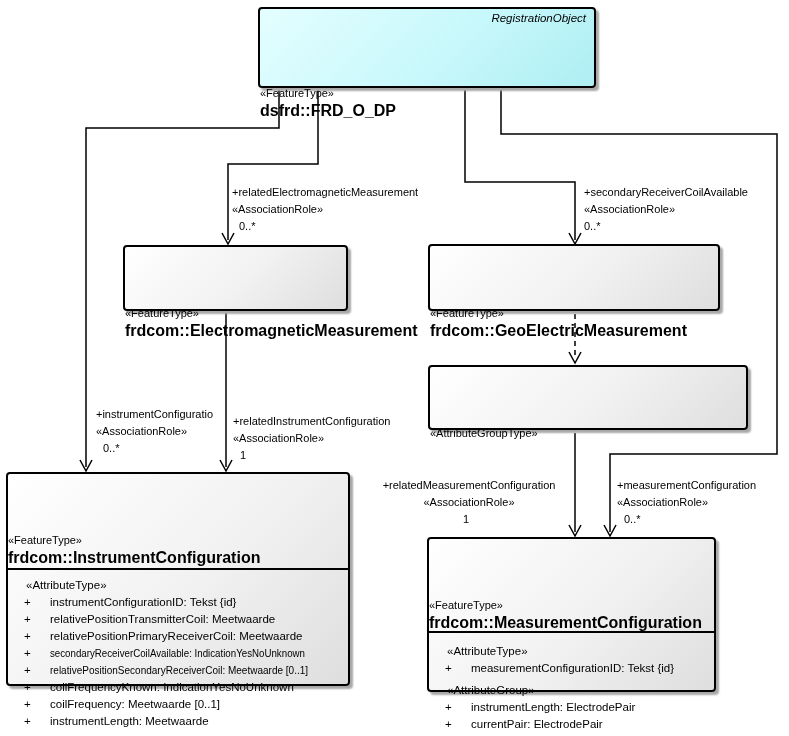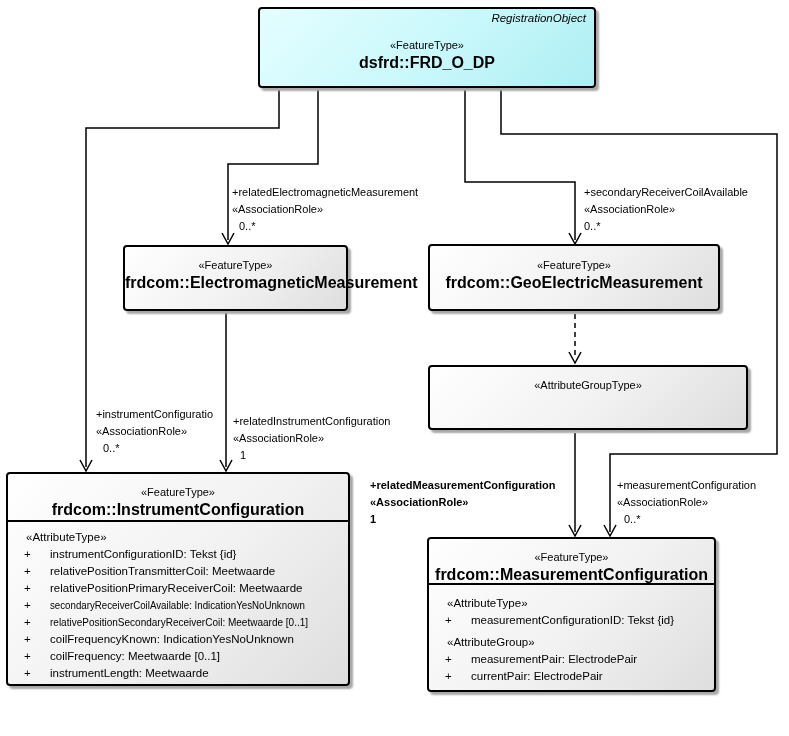--- a/index.html
+++ b/index.html
@@ -12,36 +12,36 @@
     position:absolute;border:2px solid #000;border-radius:4px;
     background:linear-gradient(135deg,#ffffff 0%,#f1f1f1 55%,#dedede 100%);
     box-shadow:3px 3px 2px #a8a8a8;box-sizing:border-box;
   }
   .uml-box.cyan{
     background:linear-gradient(135deg,#e4feff 0%,#c8f8fb 55%,#aeeef3 100%);
   }
   .box-annotation{
     position:absolute;top:3px;right:8px;font-style:italic;font-size:11.5px;
   }
-  .box-header{text-align:center;line-height:17px;}
+  .box-header{text-align:left;line-height:17px;margin-top:48px;}
   .stereotype{font-size:11px;display:block;}
   .box-name{font-size:16px;font-weight:bold;display:block;}
   .divider{border-top:2px solid #000;margin-top:0;}
   .attr-area{padding-top:7px;font-size:11.5px;line-height:17px;}
   .attr-heading{padding-left:18px;}
   .attr-row{padding-left:16px;white-space:nowrap;}
   .attr-row .vis{display:inline-block;width:26px;}
   .squeeze{transform:scaleX(0.845);transform-origin:0 50%;}
   .squeeze2{transform:scaleX(0.87);transform-origin:0 50%;}
   .gap{height:5px;}
   .conn-label{
     position:absolute;font-size:11px;line-height:17px;white-space:nowrap;
   }
   .conn-label span{display:block;}
-  .conn-label.right{text-align:left;font-weight:bold;}
+  .conn-label.right{text-align:center;}
   .mult-indent{padding-left:7px;}
 </style>
 </head>
 <body>
 
 <div id="canvas">
 
   <svg id="wires" viewBox="0 0 789 736" xmlns="http://www.w3.org/2000/svg" fill="none" stroke="#000" stroke-width="1.5">
     <polyline points="279,90 279,128 86,128 86,467"></polyline>
     <path d="M80,460 L86,471 L92,460"></path>
@@ -129,21 +129,21 @@
     </div>
     <div class="divider"></div>
     <div class="attr-area" style="padding-top:10px;">
       <div class="attr-heading">«AttributeType»</div>
       <div class="attr-row">
         <span class="vis">+</span><span>measurementConfigurationID: Tekst {id}</span>
       </div>
       <div class="gap"></div>
       <div class="attr-heading">«AttributeGroup»</div>
       <div class="attr-row">
-        <span class="vis">+</span><span>measurementPair: ElectrodePair</span>
+        <span class="vis">+</span><span>instrumentLength: ElectrodePair</span>
       </div>
       <div class="attr-row">
         <span class="vis">+</span><span>currentPair: ElectrodePair</span>
       </div>
     </div>
   </div>
 
   <div class="conn-label" style="left:232px;top:184px;">
     <span>+relatedElectromagneticMeasurement</span>
     <span>«AssociationRole»</span>

